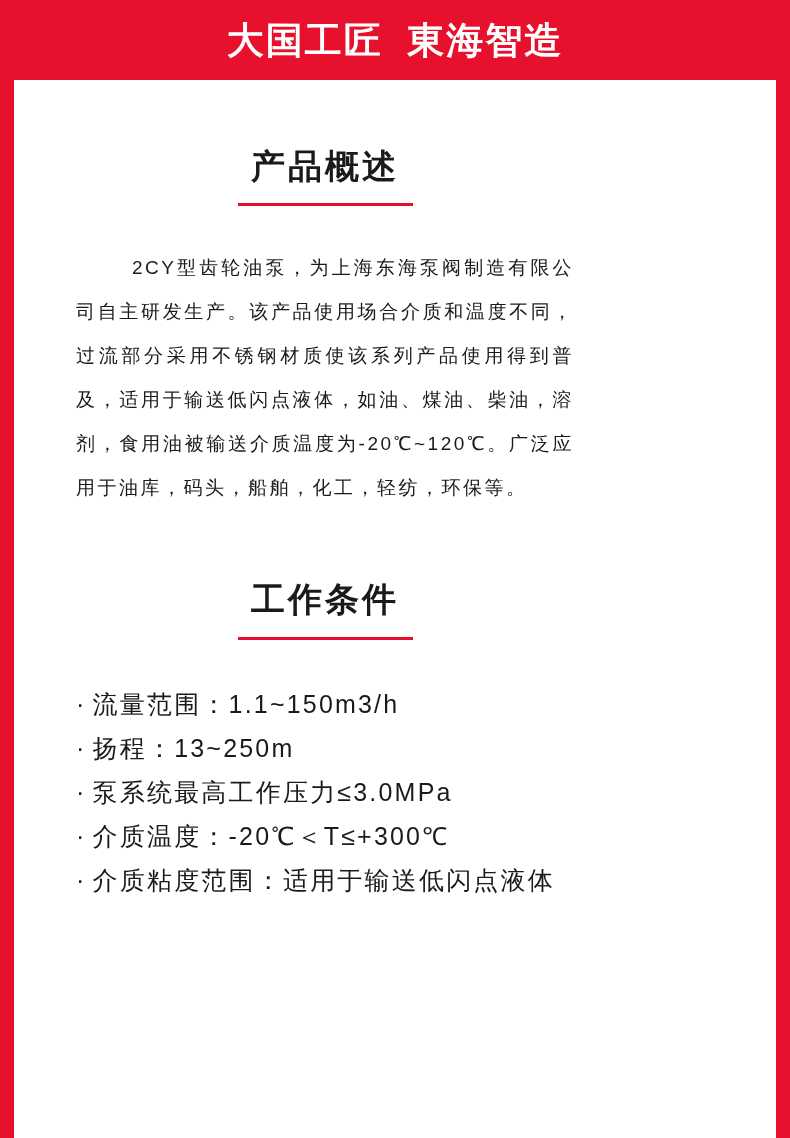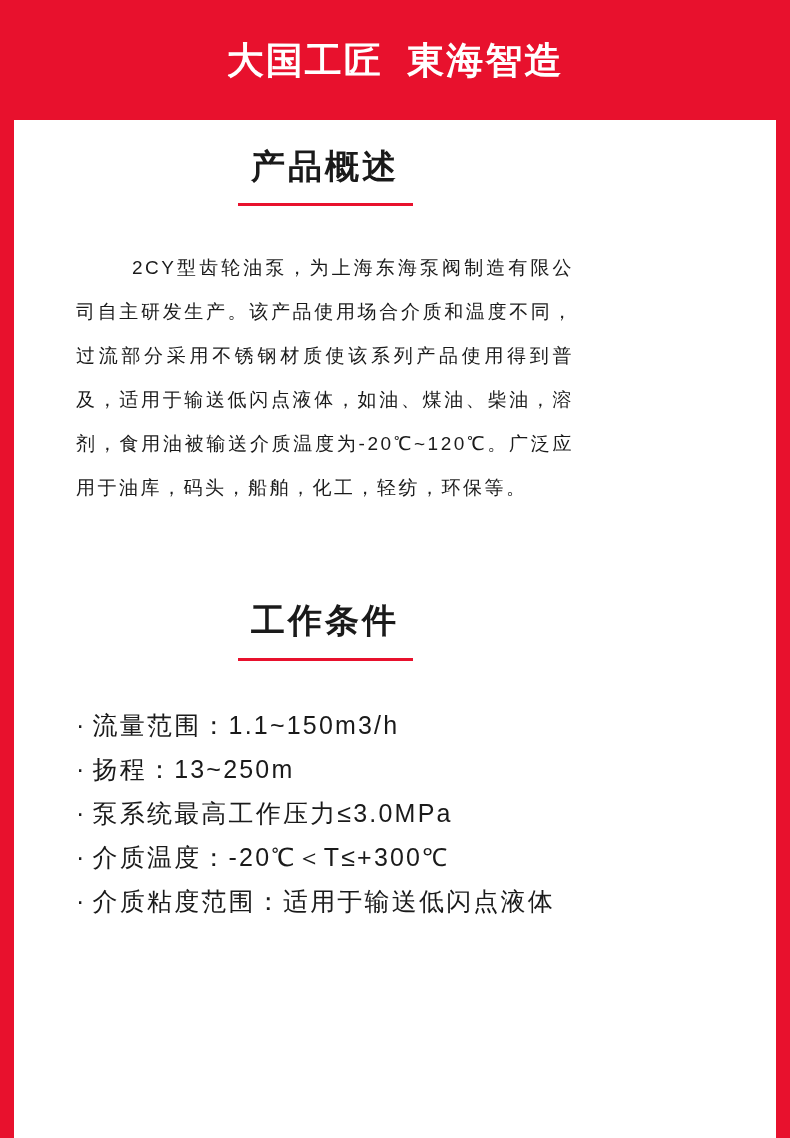--- a/index.html
+++ b/index.html
@@ -22,21 +22,21 @@
     border-left: 14px solid #e8112d;
     border-right: 14px solid #e8112d;
     background: #ffffff;
   }
   
   .banner {
     position: absolute;
     left: 0;
     top: 0;
     width: 762px;
-    height: 120px;
+    height: 80px;
     background: #e8112d;
     display: flex;
     align-items: center;
     justify-content: center;
   }
   .banner-title {
     color: #ffffff;
     font-size: 37px;
     font-weight: bold;
     letter-spacing: 2px;
@@ -52,21 +52,21 @@
     width: 622px;
     padding: 0 62px;
     box-sizing: border-box;
   }
 
   .section-head {
     text-align: center;
     margin-top: 56px;
   }
   .section-head.second {
-    margin-top: 92px;
+    margin-top: 71px;
   }
   .section-title {
     font-size: 34px;
     font-weight: bold;
     color: #1a1a1a;
     letter-spacing: 3px;
     line-height: 1.1;
   }
   .section-rule {
     width: 175px;

